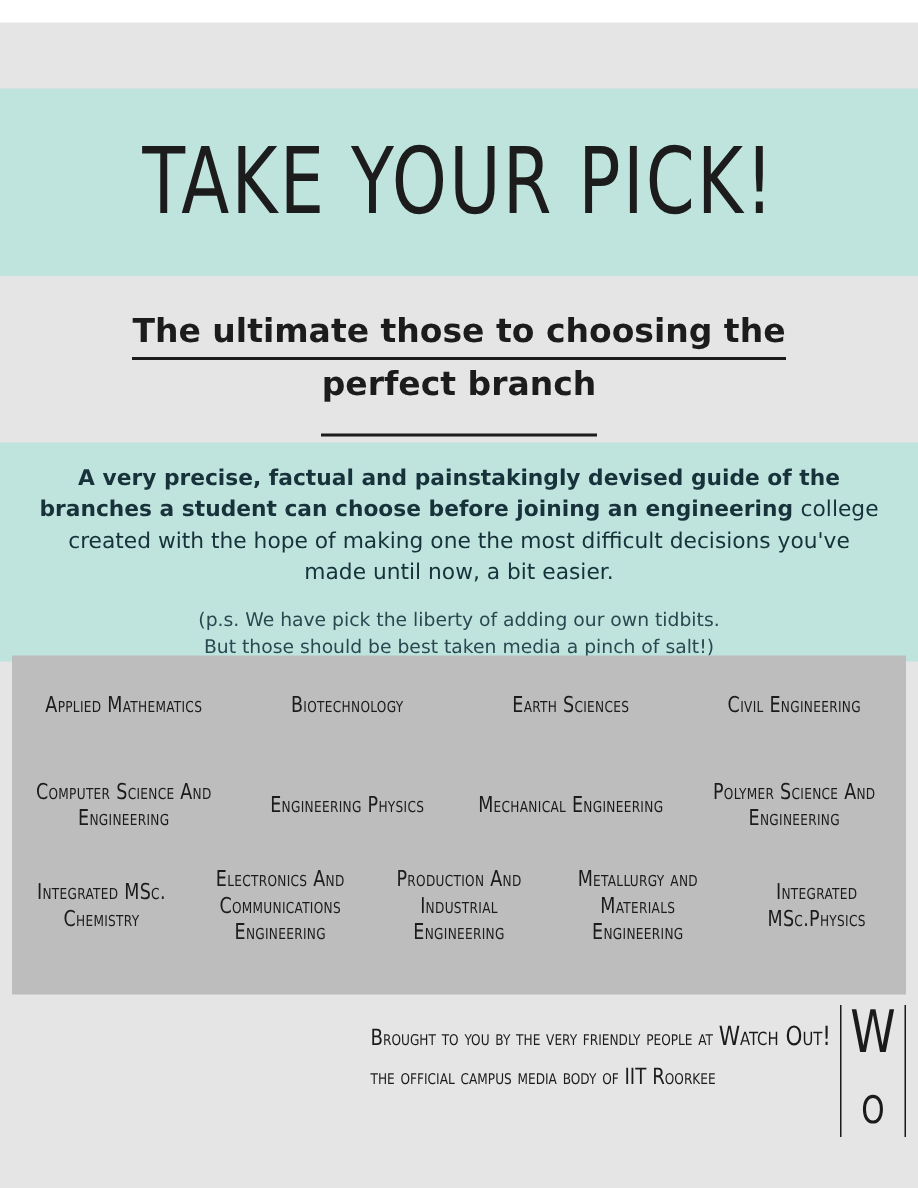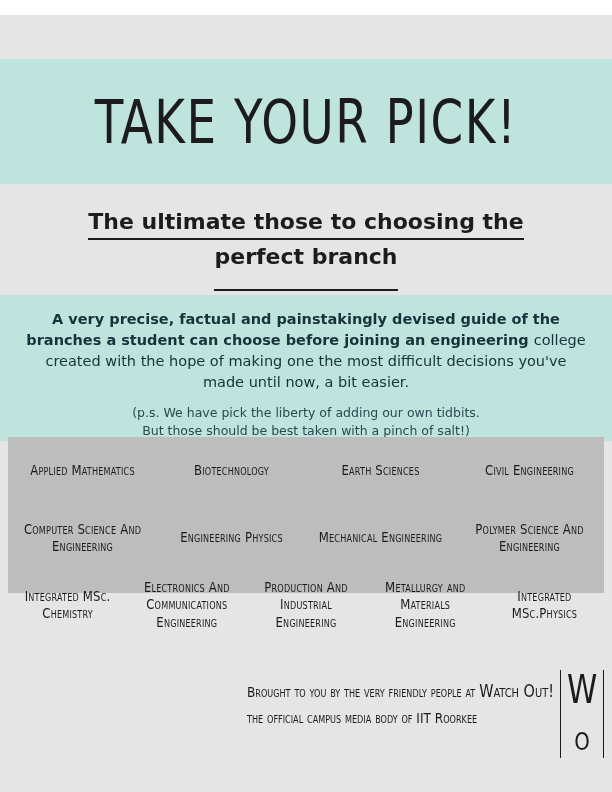--- a/index.html
+++ b/index.html
@@ -107,21 +107,21 @@
     color: #2b4850;
     line-height: 18px;
   }
 
   
   .grid-band {
     position: absolute;
     left: 8px;
     top: 422px;
     width: 596px;
-    height: 156px;
+    height: 226px;
     background: #bdbdbd;
   }
   .grid-rows {
     position: absolute;
     left: 0;
     top: 0;
     width: 596px;
     height: 202px;
     display: flex;
     flex-direction: column;
@@ -228,21 +228,21 @@
     <div class="subtitle-line2">perfect branch</div>
   </div>
 
   <div class="desc-band">
     <div class="desc-main">
       <span>A very precise, factual and painstakingly devised guide of the branches a student can choose before joining an engineering</span>
       <span class="lighter">college created with the hope of making one the most difficult decisions you've made until now, a bit easier.</span>
     </div>
     <div class="desc-note">
       <span>(p.s. We have pick the liberty of adding our own tidbits.</span><br>
-      <span>But those should be best taken with a pinch of salt!)</span>
+      <span>But those should be best taken media a pinch of salt!)</span>
     </div>
   </div>
 
   <div class="grid-band">
     <div class="grid-rows">
 
       <div class="grid-row">
         <div class="grid-cell">
             <span class="cell-text small-caps">Applied Mathematics</span>
           </div>

